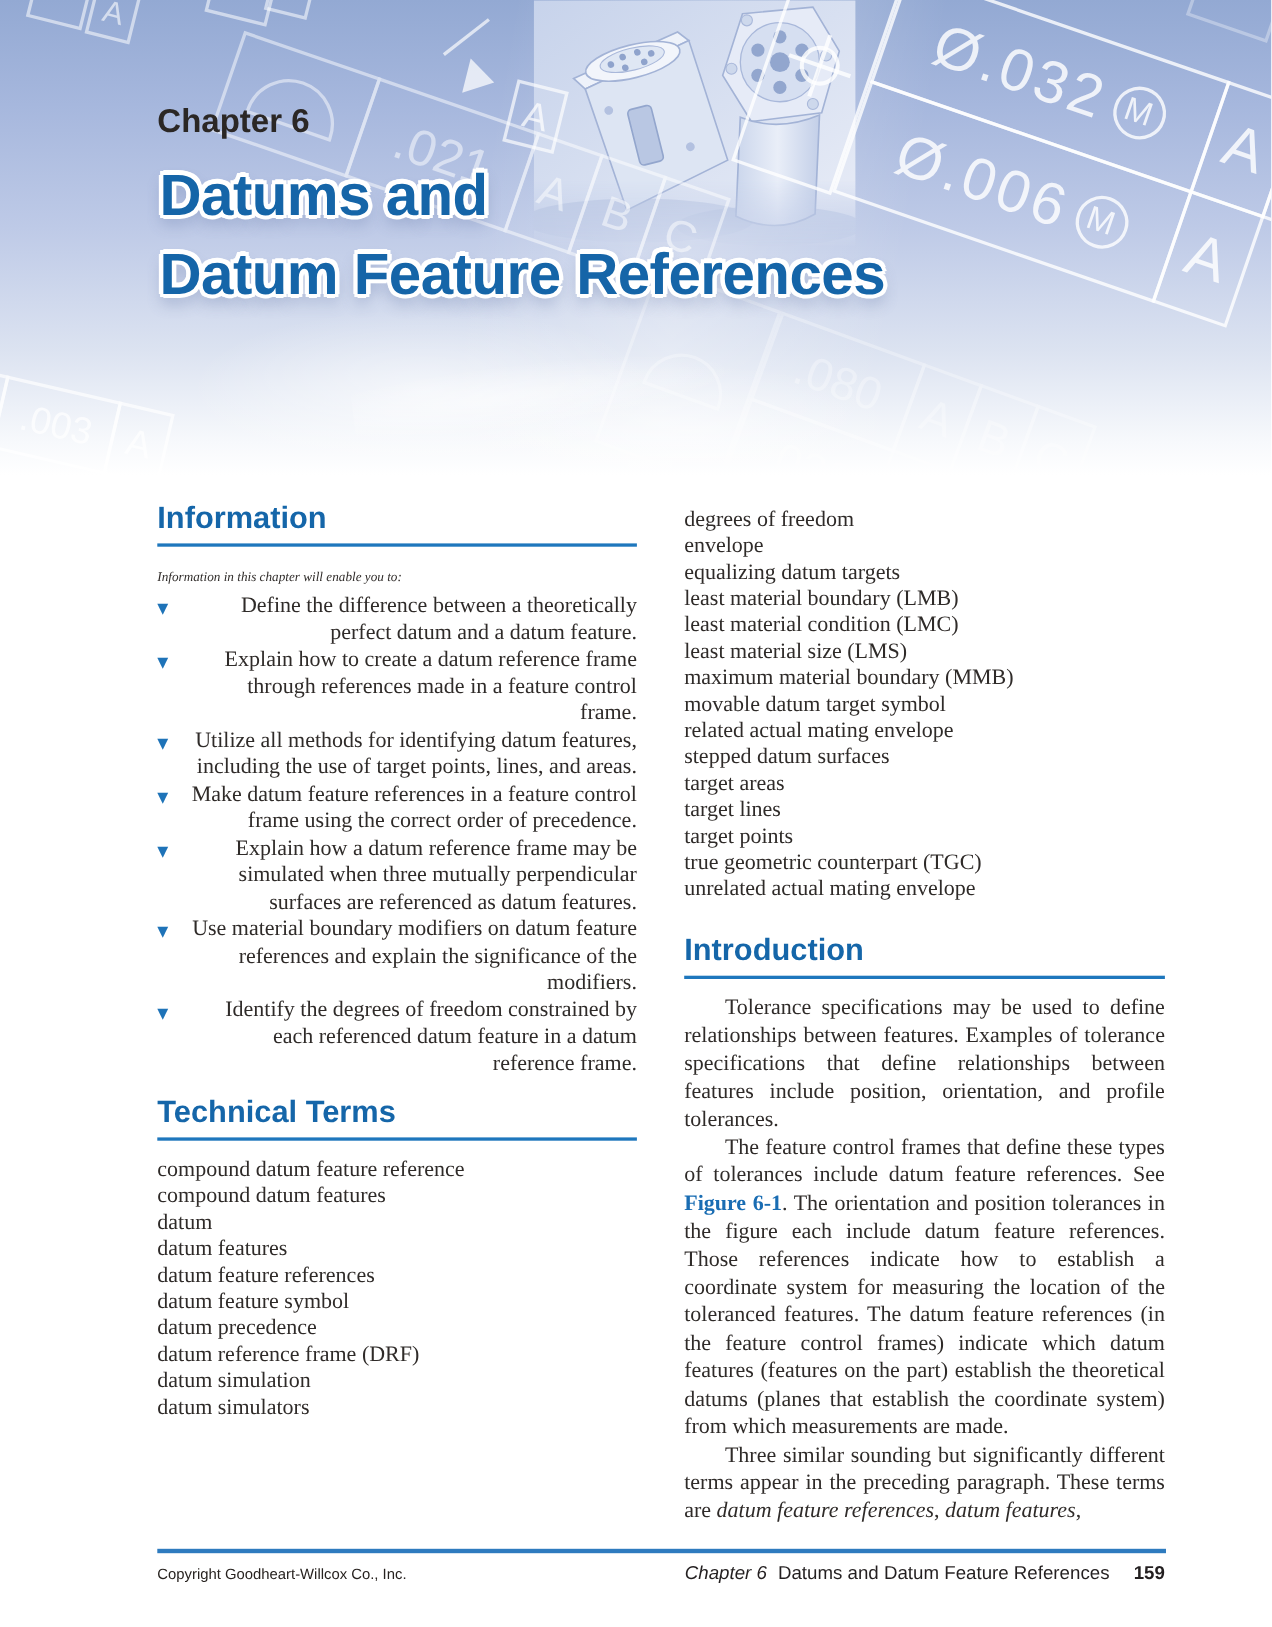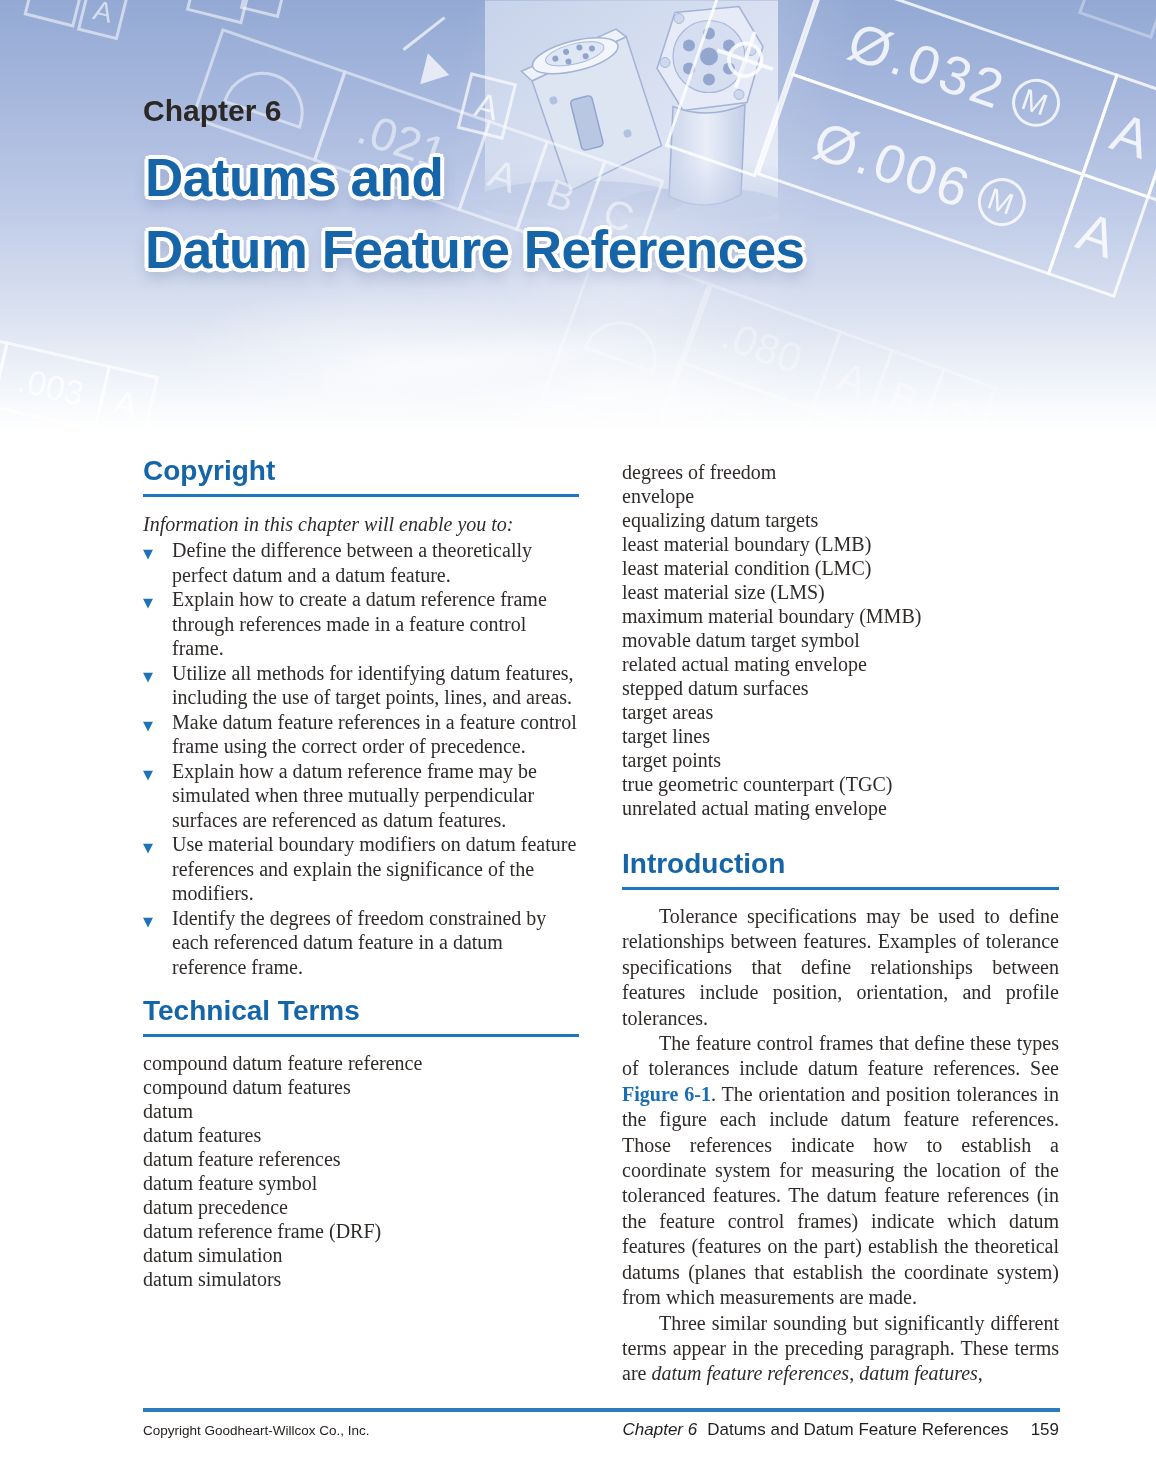--- a/index.html
+++ b/index.html
@@ -115,45 +115,45 @@
   #title-line2 { top:220px; }
 
   
   .col { position:absolute; top:455px; color:#2f2b29; }
   #col-left  { left:143px; width:436px; }
   #col-right { left:622px; width:437px; }
 
   h2.sect { font:bold 28px/32px "Liberation Sans", sans-serif; color:#1566a9; }
   .sect-rule { height:3px; background:#1e77bd; margin:7px 0 14px 0; }
 
-  .obj-intro { font-style:italic; font-size:20px; line-height:26px; margin-bottom:1px; }
+  .obj-intro { font-style:italic; font-size:12px; line-height:26px; margin-bottom:1px; }
 
   .obj-list { list-style:none; }
   .obj-item { display:flex; font-size:20px; line-height:24.5px; }
   .obj-item .tri { width:29px; flex:0 0 29px; color:#1e73b8; font-size:13px; padding-top:4px;
     font-family:"DejaVu Sans", sans-serif; }
-  .obj-item .obj-text { flex:1; }
+  .obj-item .obj-text { flex:1;text-align:right; }
 
   .terms-list .term { font-size:20px; line-height:24px; }
 
   .tt-head { margin-top:16px; }
 
   .intro-para { font-size:20px; line-height:25.4px; text-align:justify; text-indent:37px; }
   .figref { color:#1a6db3; font-weight:bold; }
   .ital { font-style:italic; }
 
   
   #footer-rule { position:absolute; left:143px; top:1408px; width:917px; height:4px; background:#2e7bbf; }
   #footer-copyright { position:absolute; left:143px; top:1423px;
     font:13.5px "Liberation Sans", sans-serif; color:#27221f; }
   #footer-right { position:absolute; right:97px; top:1420px;
     font:17px "Liberation Sans", sans-serif; color:#231f20; display:flex; align-items:baseline; }
   #footer-chapter { font-style:italic; margin-right:10px; }
   #footer-title { margin-right:22px; }
-  #footer-page { font-weight:normal; }
+  #footer-page { font-weight:bold; }
 </style>
 </head>
 <body>
 
 <div id="page">
 
   <div id="banner">
 
     <div class="cloud cloud1"></div>
     <div class="cloud cloud2"></div>
@@ -280,21 +280,21 @@
         </div>
       </div>
     </div>
 
     <div id="chapter-label">Chapter 6</div>
     <div class="big-title" id="title-line1">Datums and</div>
     <div class="big-title" id="title-line2">Datum Feature References</div>
   </div>
 
   <div class="col" id="col-left">
-    <h2 class="sect">Copyright</h2>
+    <h2 class="sect">Information</h2>
     <div class="sect-rule"></div>
 
     <div class="obj-intro">Information in this chapter will enable you to:</div>
 
     <ul class="obj-list">
       <li class="obj-item">
         <span class="tri">▼</span>
         <span class="obj-text">Define the difference between a theoretically perfect datum and a datum feature.</span>
         </li>
       <li class="obj-item">

